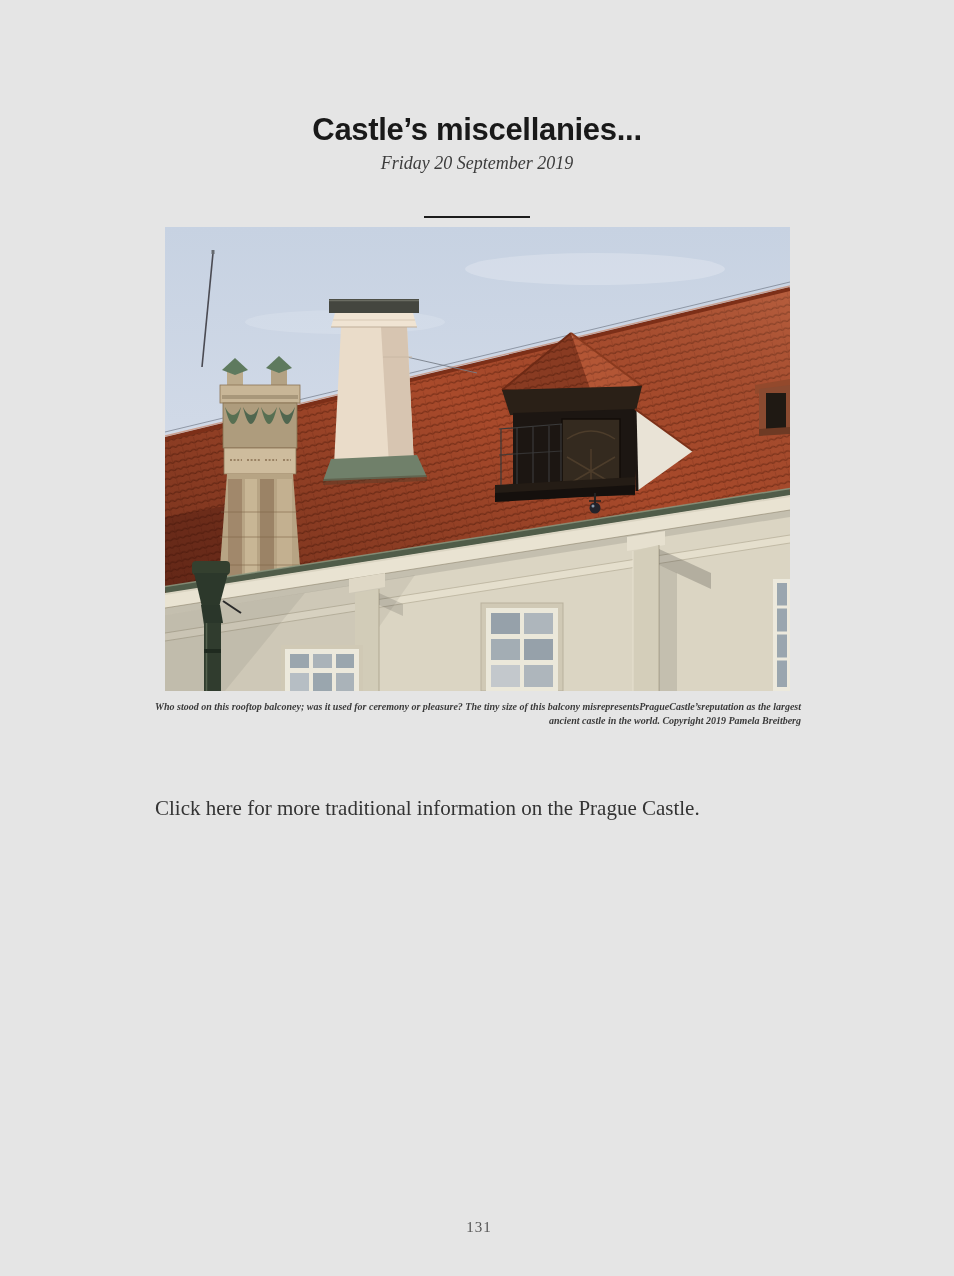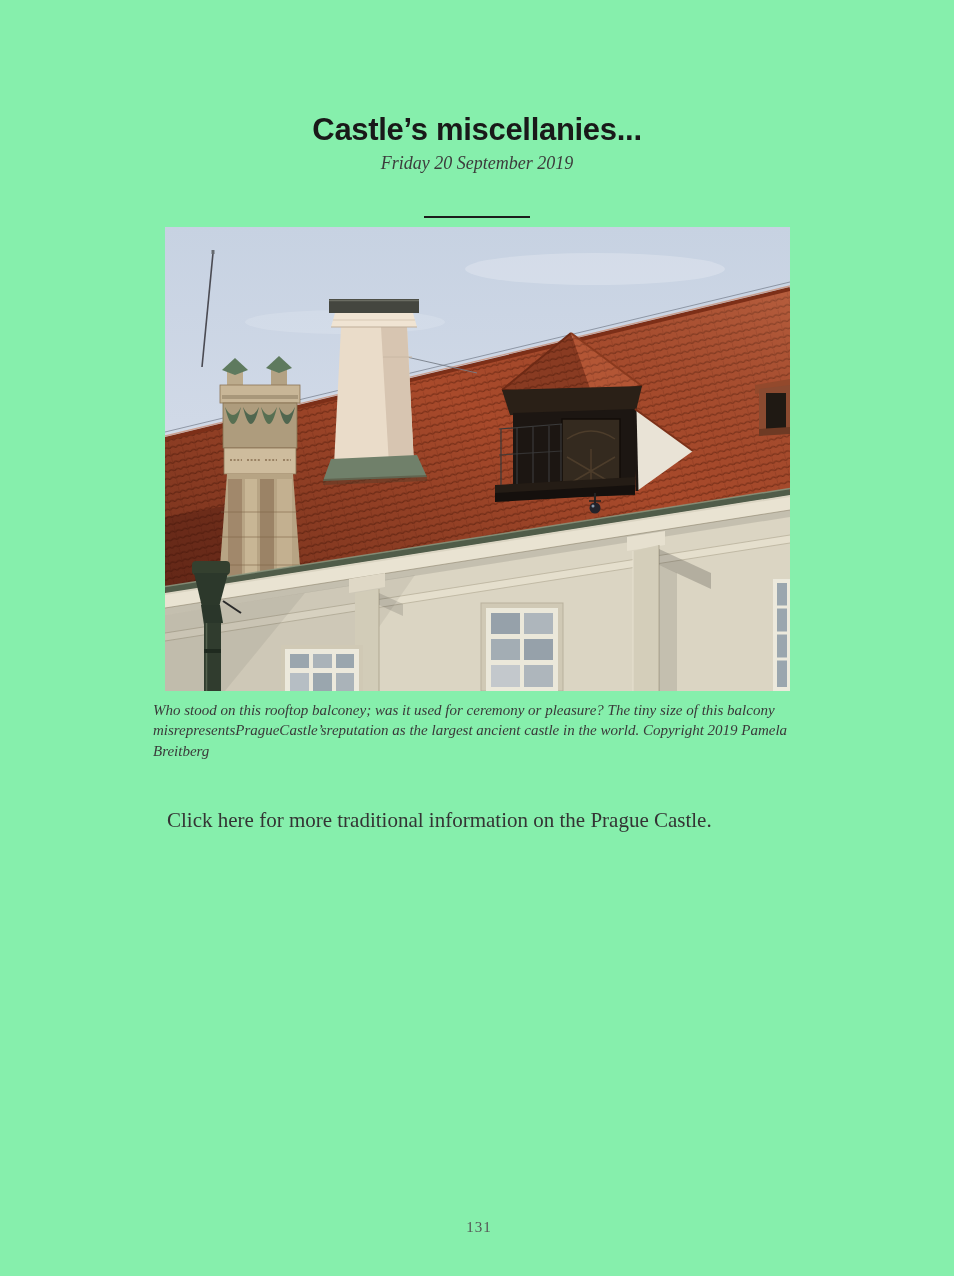--- a/index.html
+++ b/index.html
@@ -1,39 +1,39 @@
 <!DOCTYPE html>
 <html><head>
 <meta charset="utf-8">
 <style>
   html,body{margin:0;padding:0;background:#ffffff;}
   .page{
-    position:relative;width:954px;height:1276px;background:#86efac;
+    position:relative;width:954px;height:1276px;background:#e5e5e5;
     font-family:"Liberation Serif",serif;overflow:hidden;
   }
   .header{position:absolute;top:112px;left:0;right:0;text-align:center;}
   .post-title{
     margin:0;font-family:"Liberation Sans",sans-serif;font-weight:700;
     font-size:31px;letter-spacing:-0.3px;color:#191919;
   }
   .post-date{
     margin-top:5px;font-style:italic;font-size:18px;color:#3c3c3c;
   }
   .divider{
     position:absolute;top:206px;left:50%;width:106px;margin-left:-53px;
     height:10px;border-bottom:2px solid #1c1c1c;
   }
   figure.photo-figure{position:absolute;top:227px;left:165px;width:625px;margin:0;}
   .photo-svg{display:block;width:625px;height:464px;}
   figcaption.photo-caption{
-    width:648px;margin:9px 0 0 -12px;text-align:left;
-    font-style:italic;font-size:15px;line-height:1.36;color:#3a3a3a;
+    width:648px;margin:9px 0 0 -12px;text-align:right;
+    font-style:italic;font-size:10px;line-height:1.36;color:#3a3a3a;font-weight:bold;
   }
   .body-paragraph{
-    position:absolute;top:795px;left:155px;right:150px;margin:12px;
+    position:absolute;top:795px;left:155px;right:150px;margin:0;
     font-size:21px;line-height:1.3;color:#343434;
   }
   .here-link{color:#343434;text-decoration:none;cursor:pointer;}
   .page-footer{position:absolute;top:1218px;left:4px;right:0;text-align:center;}
   .page-number{font-size:15px;color:#555555;letter-spacing:1px;}
 </style>
 </head>
 <body>
 
 <div class="page">

